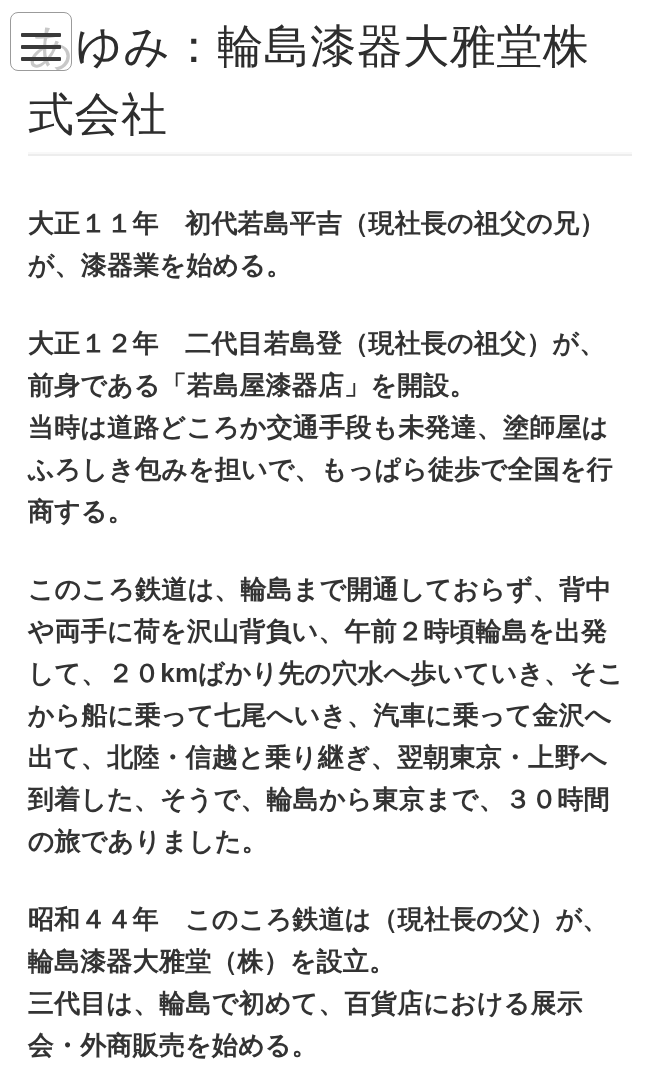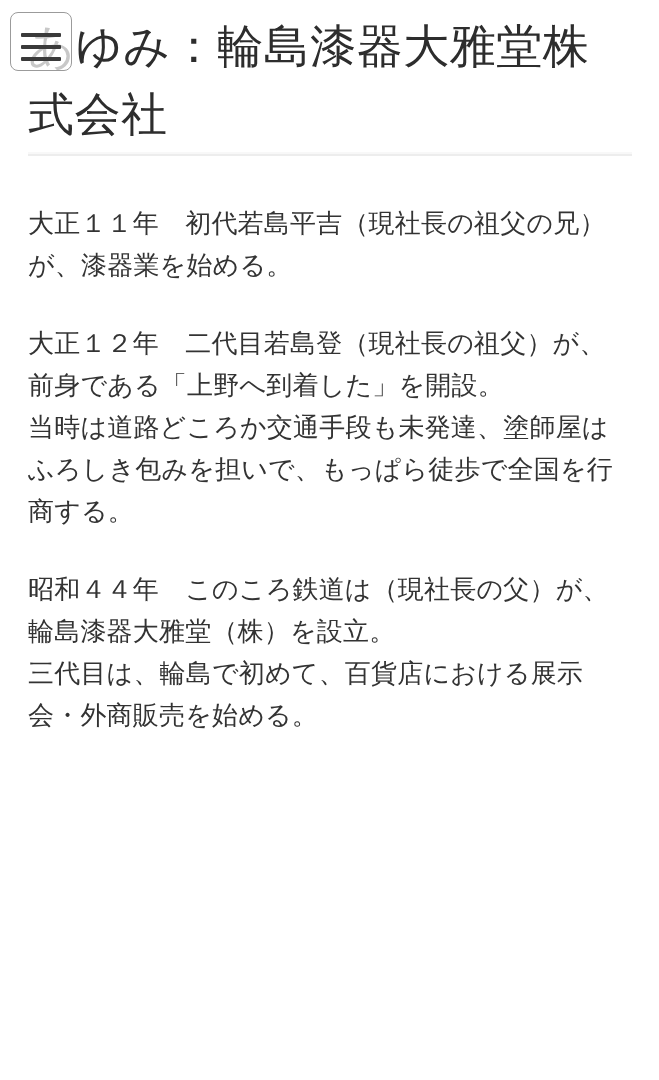--- a/index.html
+++ b/index.html
@@ -62,20 +62,21 @@
   }
   hr.title-divider {
     border: none;
     border-top: 2px solid #ededed;
     box-shadow: 0 -2px 0 #f8f8f8;
     margin: 6px 27px 0 28px;
   }
   .content {
     position: relative;
     z-index: 1;
+    font-weight: bold;
   }
   .content p {
     margin: 0 0 36px 0;
     padding: 0 28px;
     font-size: 26px;
     line-height: 42px;
     color: #333333;
     white-space: pre-line;
     letter-spacing: 0.2px;
   }
@@ -95,19 +96,20 @@
       <span class="bar"></span>
     </span>
   </div>
 
   <h1 class="page-title">あゆみ：輪島漆器大雅堂株式会社</h1>
 
   <hr class="title-divider">
 
   <div class="content">
     <p class="first">大正１１年　初代若島平吉（現社長の祖父の兄）が、漆器業を始める。</p>
-    <p>大正１２年　二代目若島登（現社長の祖父）が、前身である「上野へ到着した」を開設。
+    <p>大正１２年　二代目若島登（現社長の祖父）が、前身である「若島屋漆器店」を開設。
 当時は道路どころか交通手段も未発達、塗師屋はふろしき包みを担いで、もっぱら徒歩で全国を行商する。</p>
+    <p>このころ鉄道は、輪島まで開通しておらず、背中や両手に荷を沢山背負い、午前２時頃輪島を出発して、２０kmばかり先の穴水へ歩いていき、そこから船に乗って七尾へいき、汽車に乗って金沢へ出て、北陸・信越と乗り継ぎ、翌朝東京・上野へ到着した、そうで、輪島から東京まで、３０時間の旅でありました。</p>
     <p>昭和４４年　このころ鉄道は（現社長の父）が、輪島漆器大雅堂（株）を設立。
 三代目は、輪島で初めて、百貨店における展示会・外商販売を始める。</p>
   </div>
 
 </div>
 
 </body></html>

